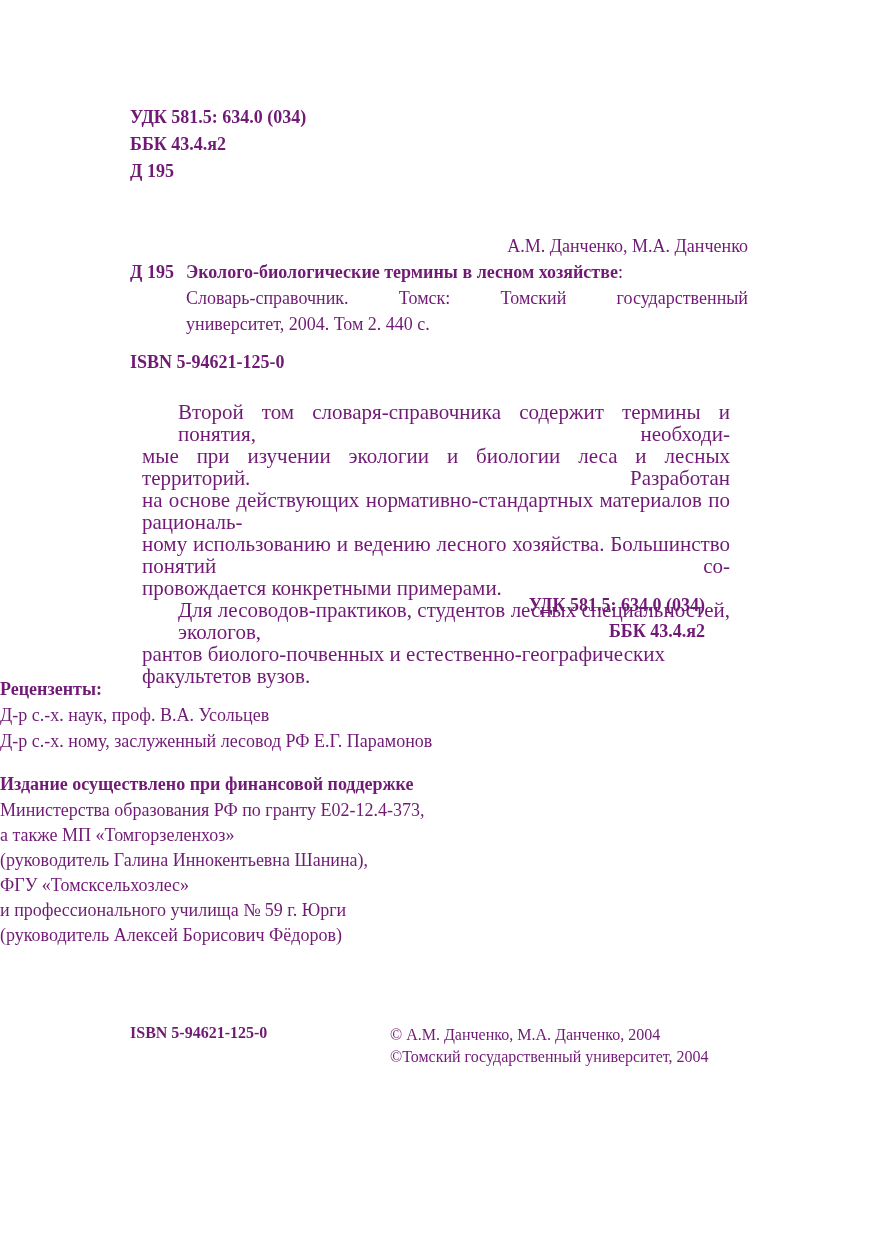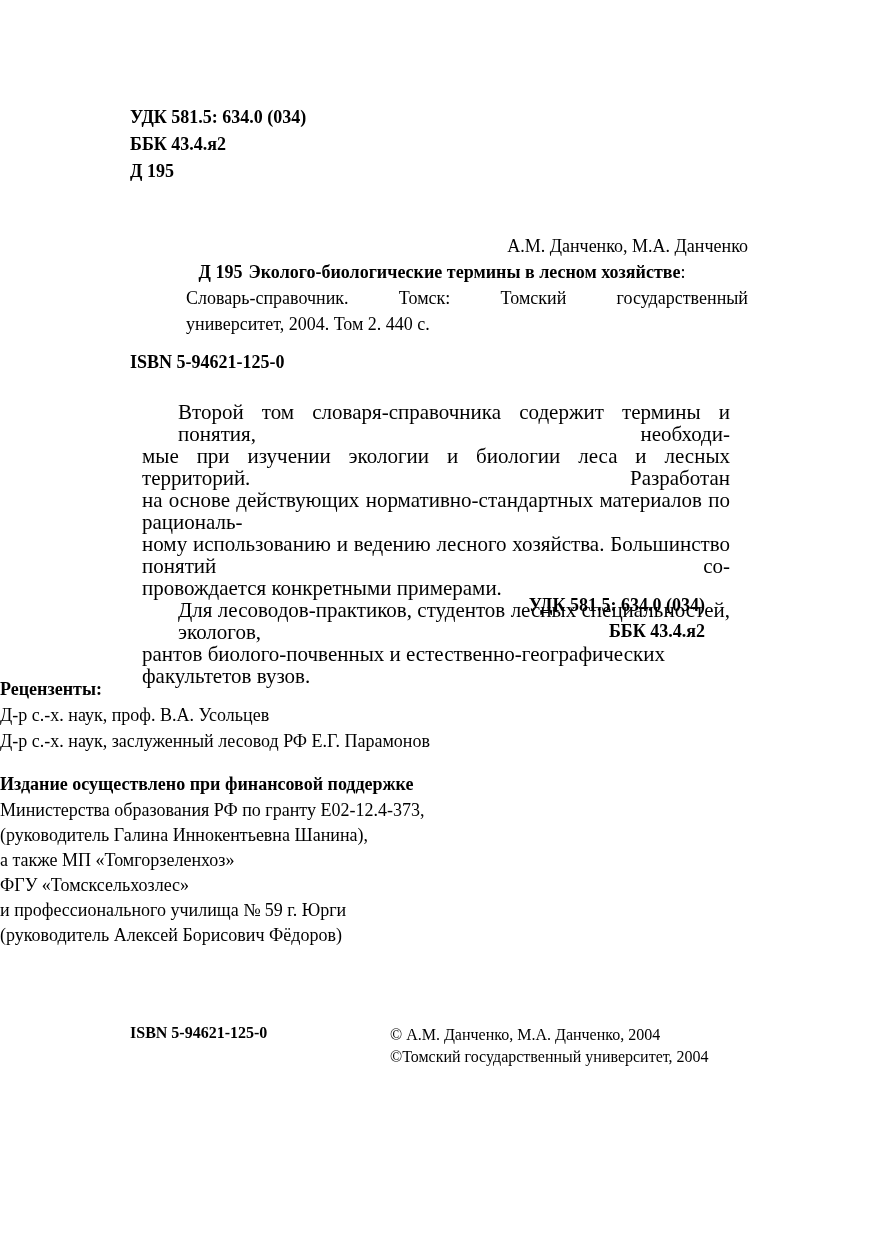--- a/index.html
+++ b/index.html
@@ -5,40 +5,40 @@
   html, body {
     margin: 0;
     padding: 0;
     background: #ffffff;
   }
   .page {
     position: relative;
     width: 876px;
     height: 1204px;
     background: #ffffff;
-    color: #000000;
+    color: #701a75;
     font-family: "Liberation Serif", "DejaVu Serif", serif;
     overflow: hidden;
   }
   .b { font-weight: bold; }
   .abs { position: absolute; }
 
   .top-codes {
     left: 130px; top: 104px;
     font-size: 18px; line-height: 27px;
     font-weight: bold;
   }
 
   .bib {
     left: 130px; top: 233px;
     width: 618px;
     font-size: 18px; line-height: 26px;
   }
   .bib .authors { padding-left: 56px; font-weight: normal; text-align: right; }
-  .bib .entry-line { white-space: nowrap; text-align: center; }
+  .bib .entry-line { white-space: nowrap; }
   .bib .entry-code { display: inline-block; width: 56px; font-weight: bold; }
   .bib .cont { padding-left: 56px; }
 
   .jl { text-align: justify; text-align-last: justify; }
 
   .isbn-top {
     left: 130px; top: 352px;
     font-size: 18px; font-weight: bold;
   }
 
@@ -115,28 +115,28 @@
   </div>
 
   <div class="abs codes-right">
     <div>УДК 581.5: 634.0 (034)</div>
     <div>ББК 43.4.я2</div>
   </div>
 
   <div class="abs reviewers">
     <div class="rv-title">Рецензенты:</div>
     <div>Д-р с.-х. наук, проф. В.А. Усольцев</div>
-    <div>Д-р с.-х. наук, заслуженный лесовод РФ Е.Г. Парамонов</div>
+    <div>Д-р с.-х. ному, заслуженный лесовод РФ Е.Г. Парамонов</div>
   </div>
 
   <div class="abs support">
     <div class="sp-title">Издание осуществлено при финансовой поддержке</div>
     <div>Министерства образования РФ по гранту Е02-12.4-373,</div>
+    <div>а также МП «Томгорзеленхоз»</div>
     <div>(руководитель Галина Иннокентьевна Шанина),</div>
-    <div>а также МП «Томгорзеленхоз»</div>
     <div>ФГУ «Томсксельхозлес»</div>
     <div>и профессионального училища № 59 г. Юрги</div>
     <div>(руководитель Алексей Борисович Фёдоров)</div>
   </div>
 
   <div class="abs footer-isbn">ISBN 5-94621-125-0</div>
   <div class="abs footer-copyright">
     <div>© А.М. Данченко, М.А. Данченко, 2004</div>
     <div>©Томский государственный университет, 2004</div>
   </div>

